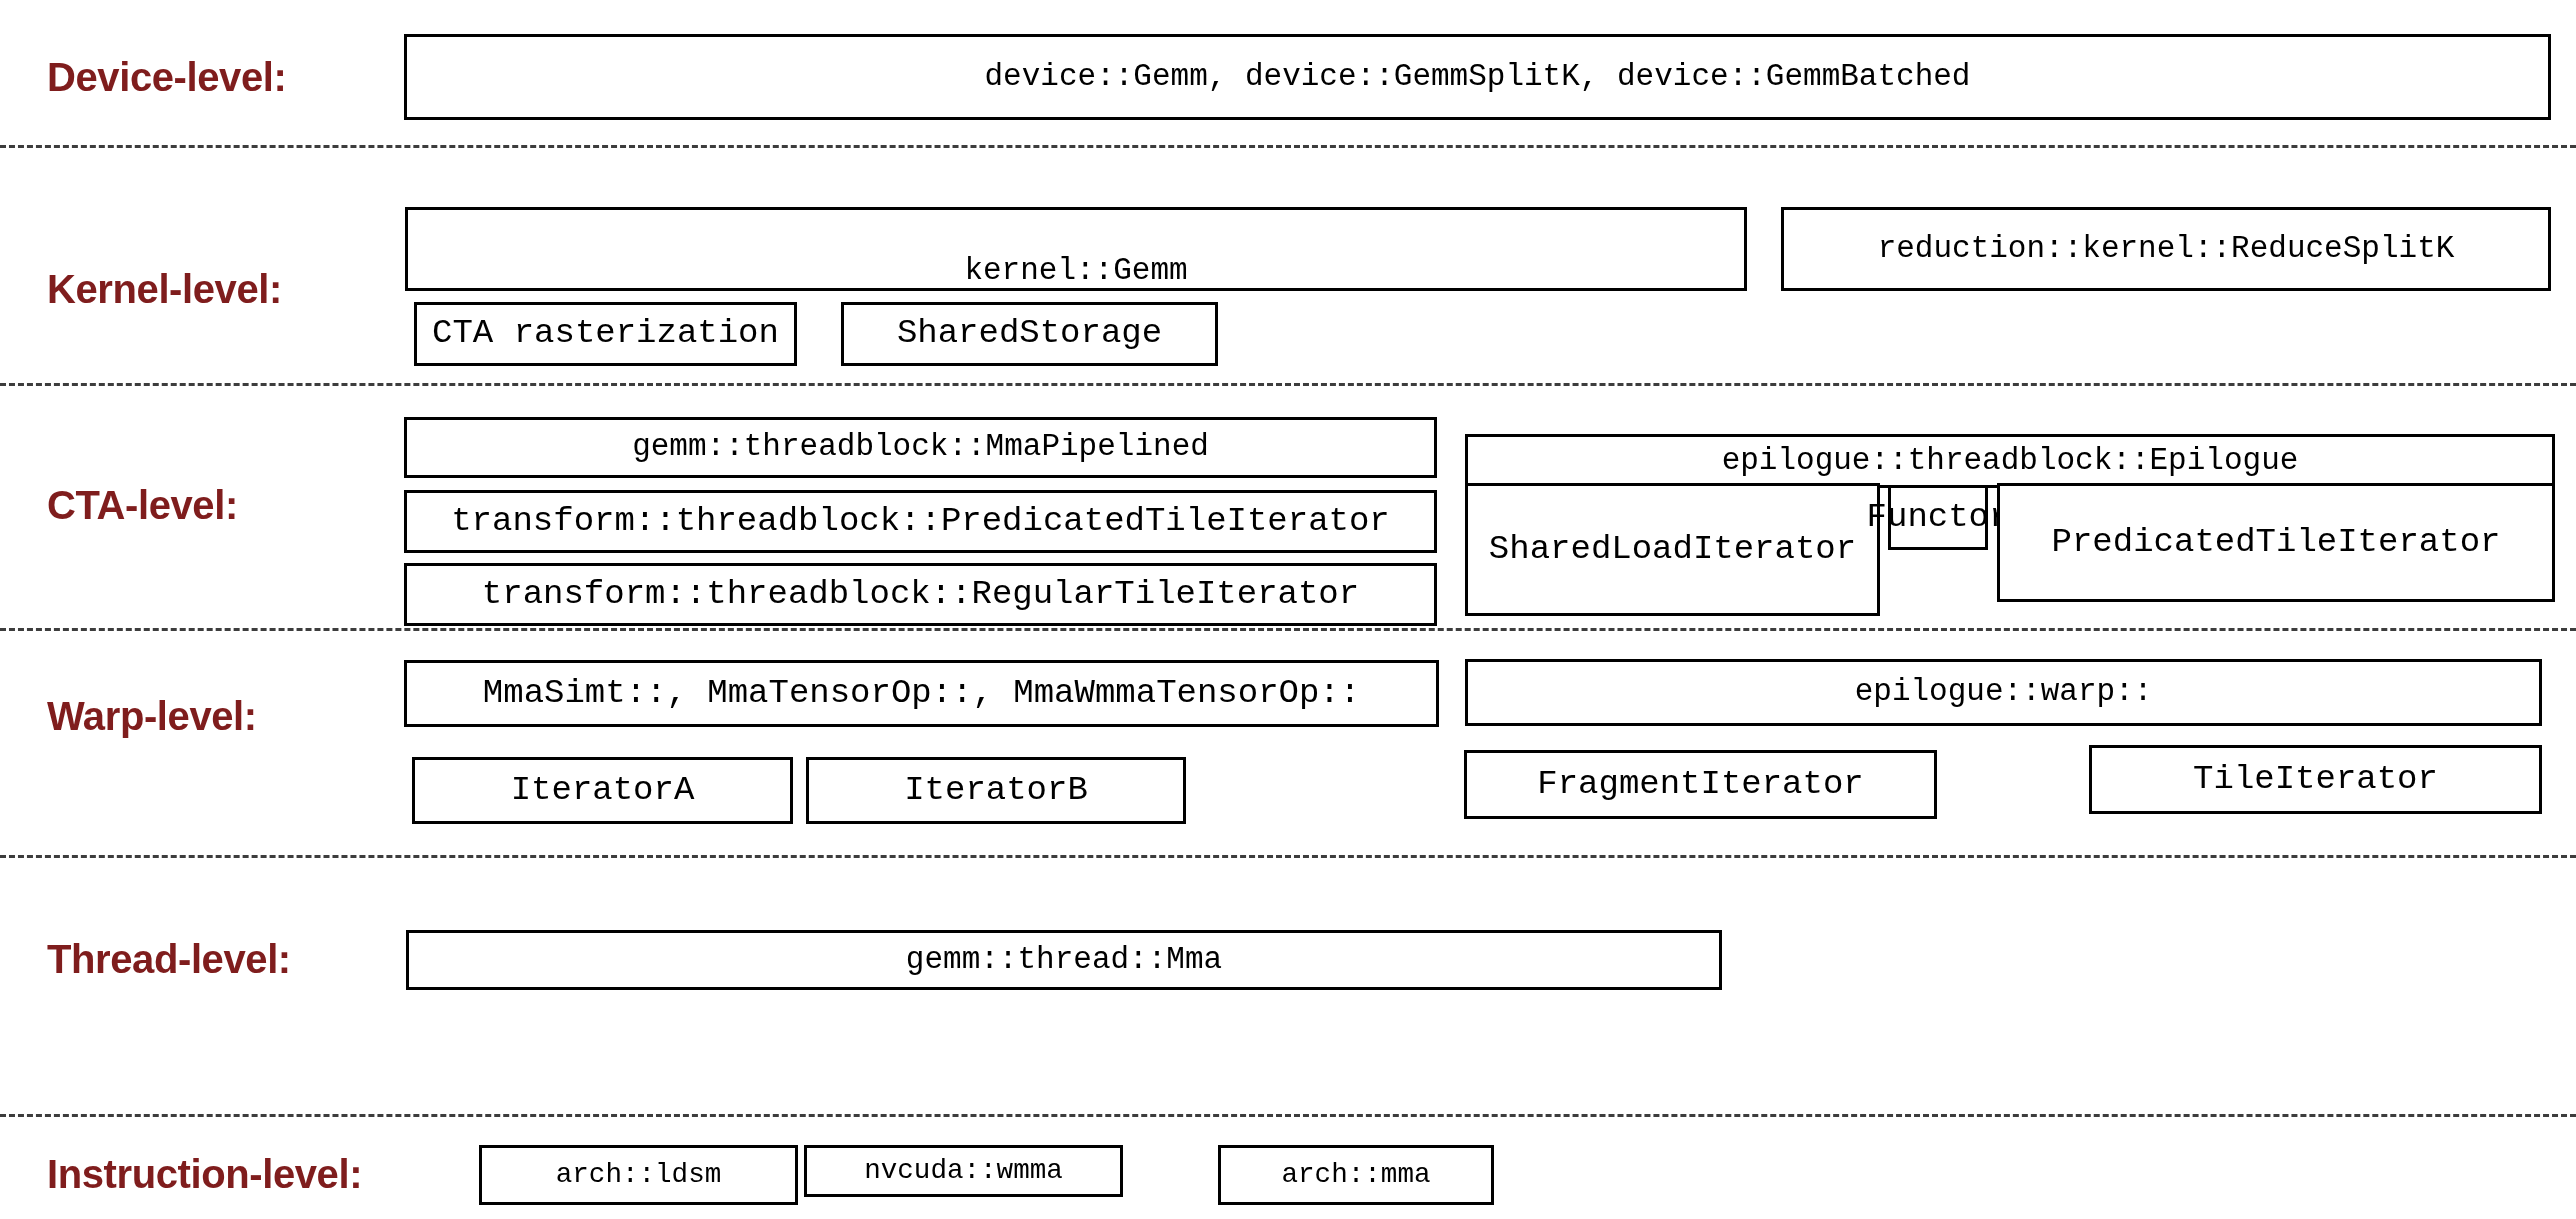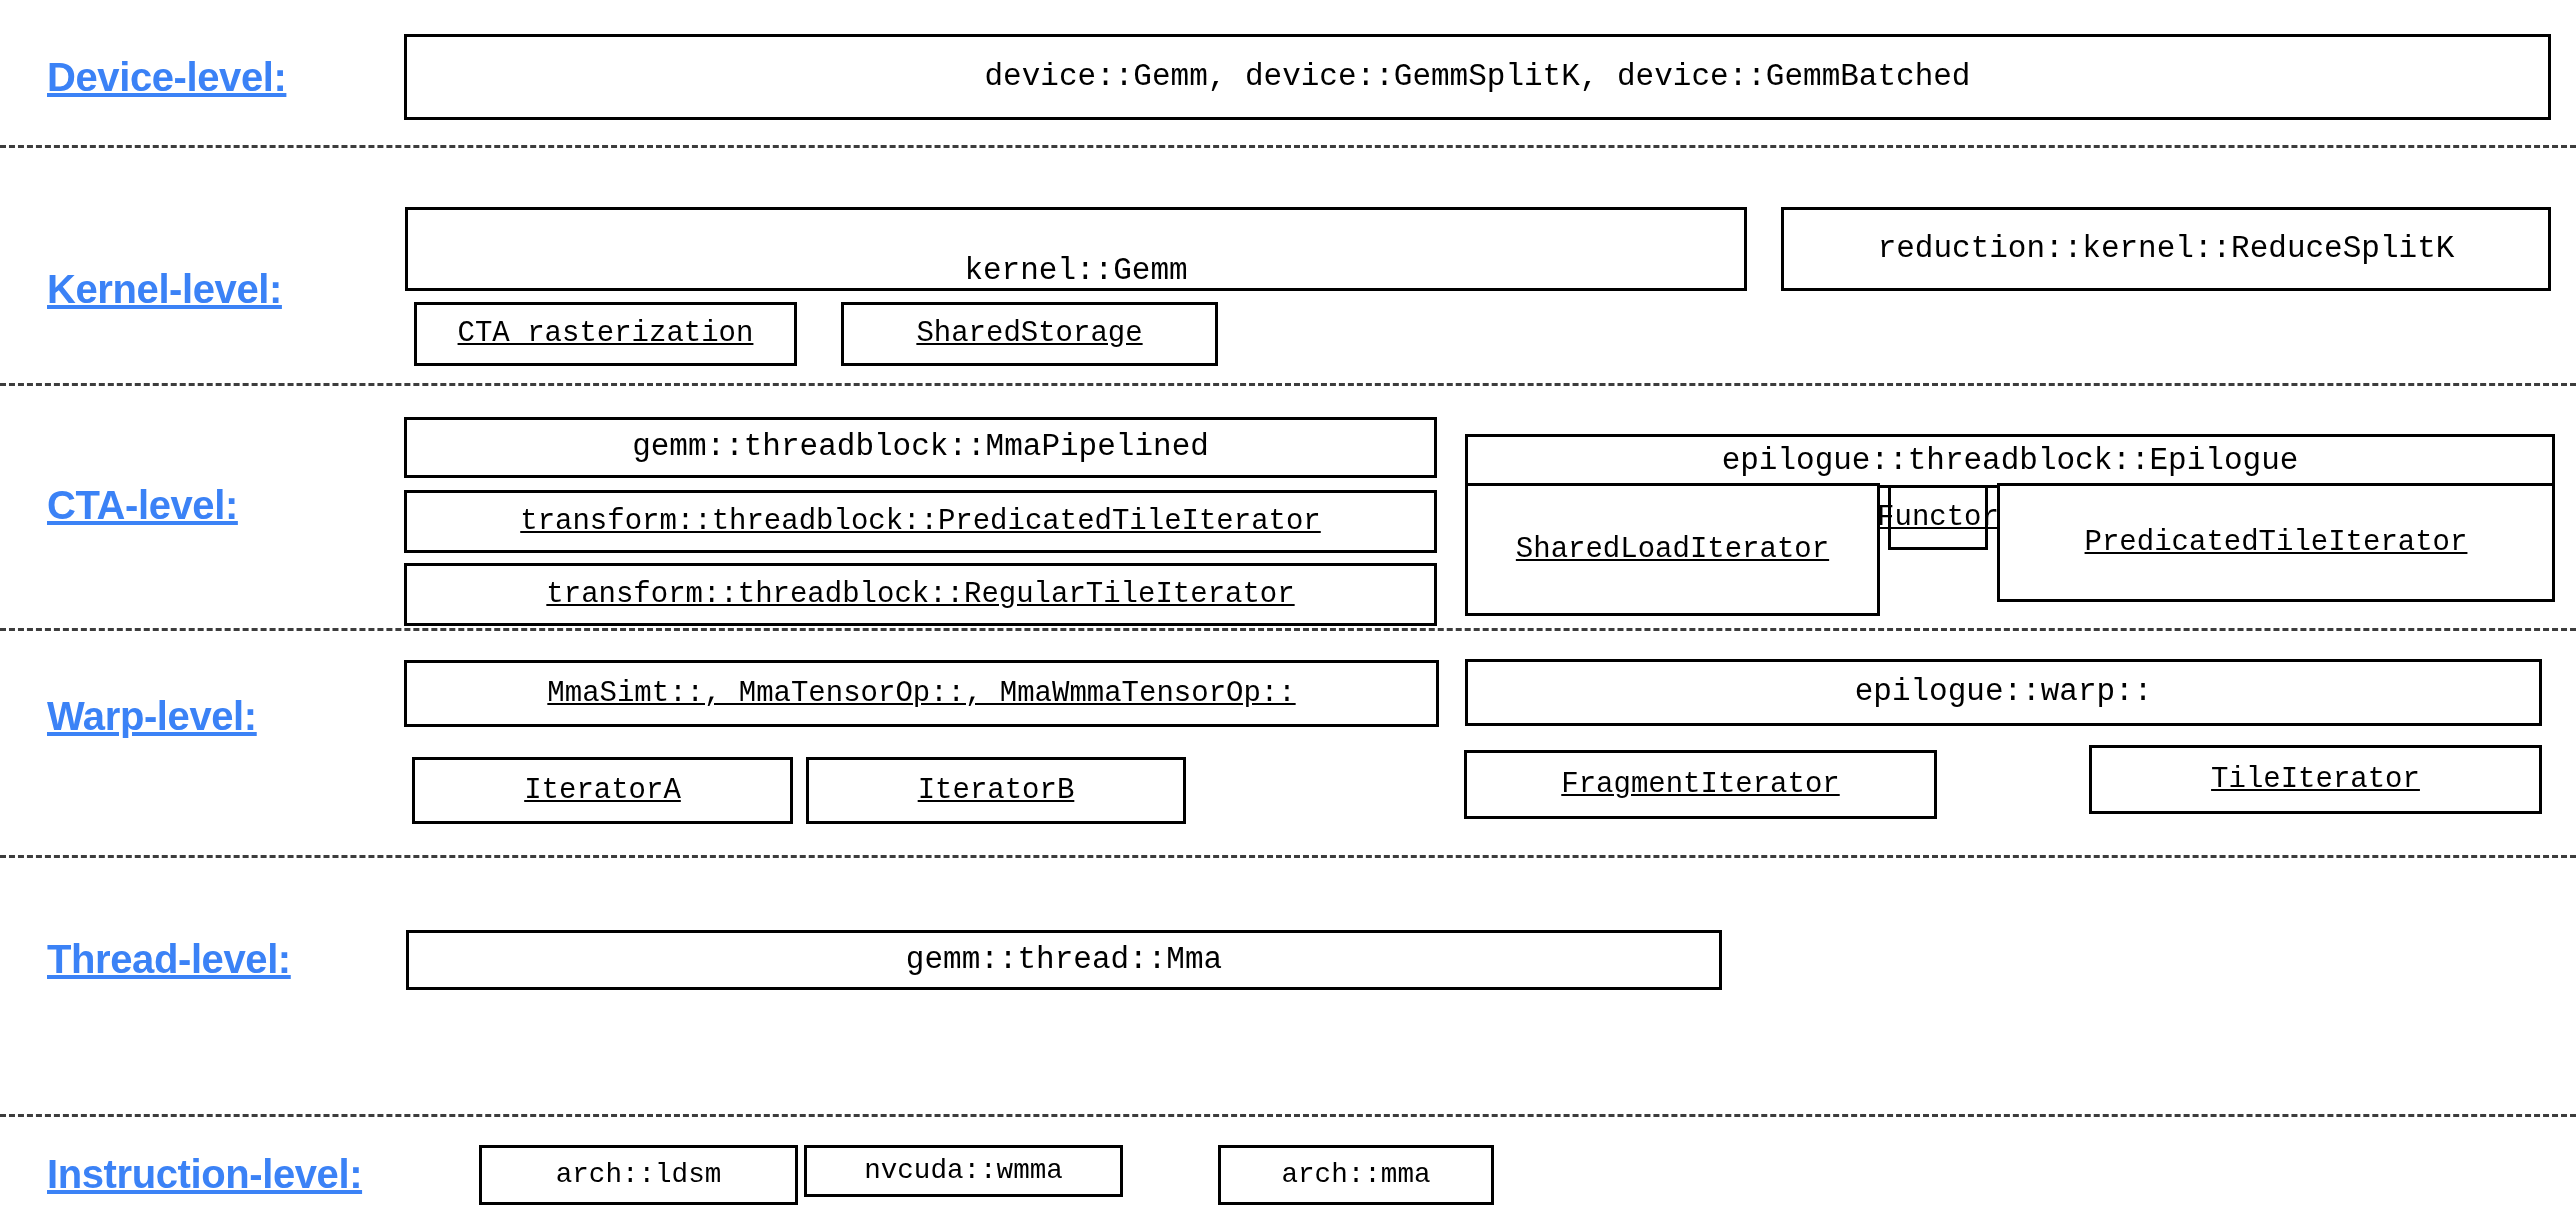--- a/index.html
+++ b/index.html
@@ -13,26 +13,25 @@
     height: 1219px;
     background: #ffffff;
     overflow: hidden;
     font-family: "Liberation Sans", sans-serif;
   }
   .lvl-label {
     position: absolute;
     font-family: "Liberation Sans", sans-serif;
     font-weight: bold;
     font-size: 40px;
-    color: #3b82f6;
+    color: #7f1d1d;
     letter-spacing: -0.4px;
     white-space: nowrap;
     line-height: 1;
     transform: translateY(-50%);
-    text-decoration: underline;
   }
   .sep {
     position: absolute;
     left: 0;
     width: 2576px;
     height: 0;
     border-top: 3.8px dashed #3d3d3d;
   }
   .box {
     position: absolute;
@@ -44,21 +43,21 @@
     justify-content: center;
     text-align: center;
   }
   .box .txt {
     font-family: "Liberation Mono", "DejaVu Sans Mono", monospace;
     font-size: 31px;
     color: #000000;
     white-space: nowrap;
     line-height: 1.1;
   }
-  .box.sm .txt { font-size: 29px; text-decoration: underline; }
+  .box.sm .txt { font-size: 34px; }
   .box.xs .txt { font-size: 27.6px; }
 </style>
 </head>
 <body>
 
 <div id="stage">
 
   <div class="lvl-label" style="left:47px; top:77px;">Device-level:</div>
 
   <div class="box" style="left:404px; top:34px; width:2147px; height:86px;">

